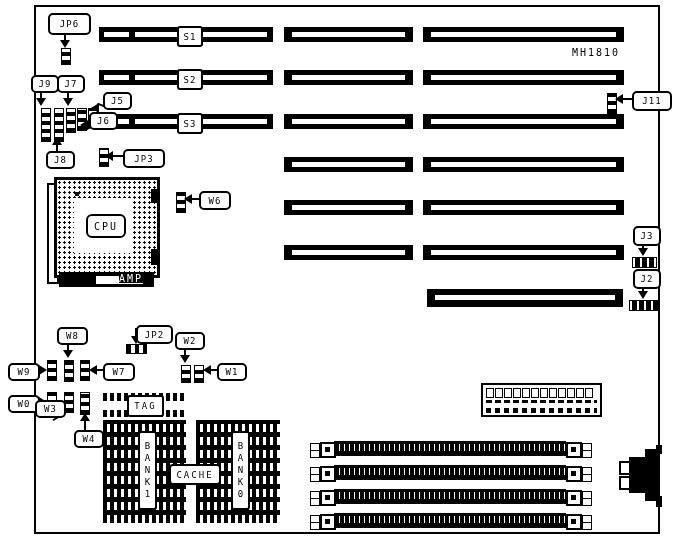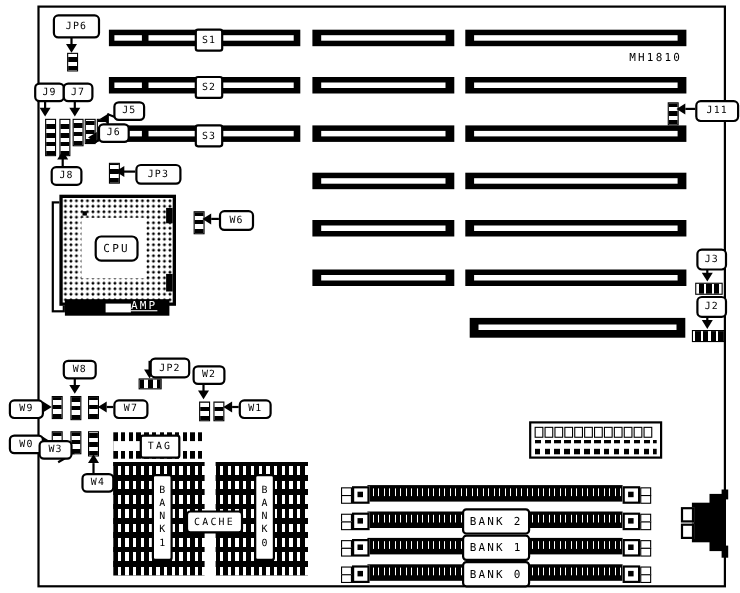--- a/index.html
+++ b/index.html
@@ -273,39 +273,36 @@
   <div class="esq" style="left:582px;top:443px;"></div>
     <div class="esq" style="left:582px;top:450px;"></div>
 
   <div class="esq" style="left:310px;top:467px;"></div>
     <div class="esq" style="left:310px;top:474px;"></div>
   <div class="latch" style="left:320px;top:466px;"></div>
   <div class="simm-bar" style="left:334px;top:465px;width:232px;height:15px;"></div>
   <div class="latch" style="left:566px;top:466px;"></div>
   <div class="esq" style="left:582px;top:467px;"></div>
     <div class="esq" style="left:582px;top:474px;"></div>
-  <div class="blabel" style="left:420px;top:462px;width:58px;height:20px;">BANK 2</div>
 
   <div class="esq" style="left:310px;top:491px;"></div>
     <div class="esq" style="left:310px;top:498px;"></div>
   <div class="latch" style="left:320px;top:490px;"></div>
   <div class="simm-bar" style="left:334px;top:489px;width:232px;height:15px;"></div>
   <div class="latch" style="left:566px;top:490px;"></div>
   <div class="esq" style="left:582px;top:491px;"></div>
     <div class="esq" style="left:582px;top:498px;"></div>
-  <div class="blabel" style="left:420px;top:486px;width:58px;height:20px;">BANK 1</div>
 
   <div class="esq" style="left:310px;top:515px;"></div>
     <div class="esq" style="left:310px;top:522px;"></div>
   <div class="latch" style="left:320px;top:514px;"></div>
   <div class="simm-bar" style="left:334px;top:513px;width:232px;height:15px;"></div>
   <div class="latch" style="left:566px;top:514px;"></div>
   <div class="esq" style="left:582px;top:515px;"></div>
     <div class="esq" style="left:582px;top:522px;"></div>
-  <div class="blabel" style="left:420px;top:510px;width:58px;height:20px;">BANK 0</div>
 
   <div class="kb" style="left:645px;top:449px;width:14px;height:52px;"></div>
   <div class="kb" style="left:629px;top:457px;width:17px;height:36px;"></div>
   <div class="kb" style="left:656px;top:445px;width:6px;height:9px;"></div>
   <div class="kb" style="left:656px;top:496px;width:6px;height:11px;"></div>
   <div class="kb-sq" style="left:619px;top:461px;"></div>
   <div class="kb-sq" style="left:619px;top:476px;"></div>
 
 </div>
 

